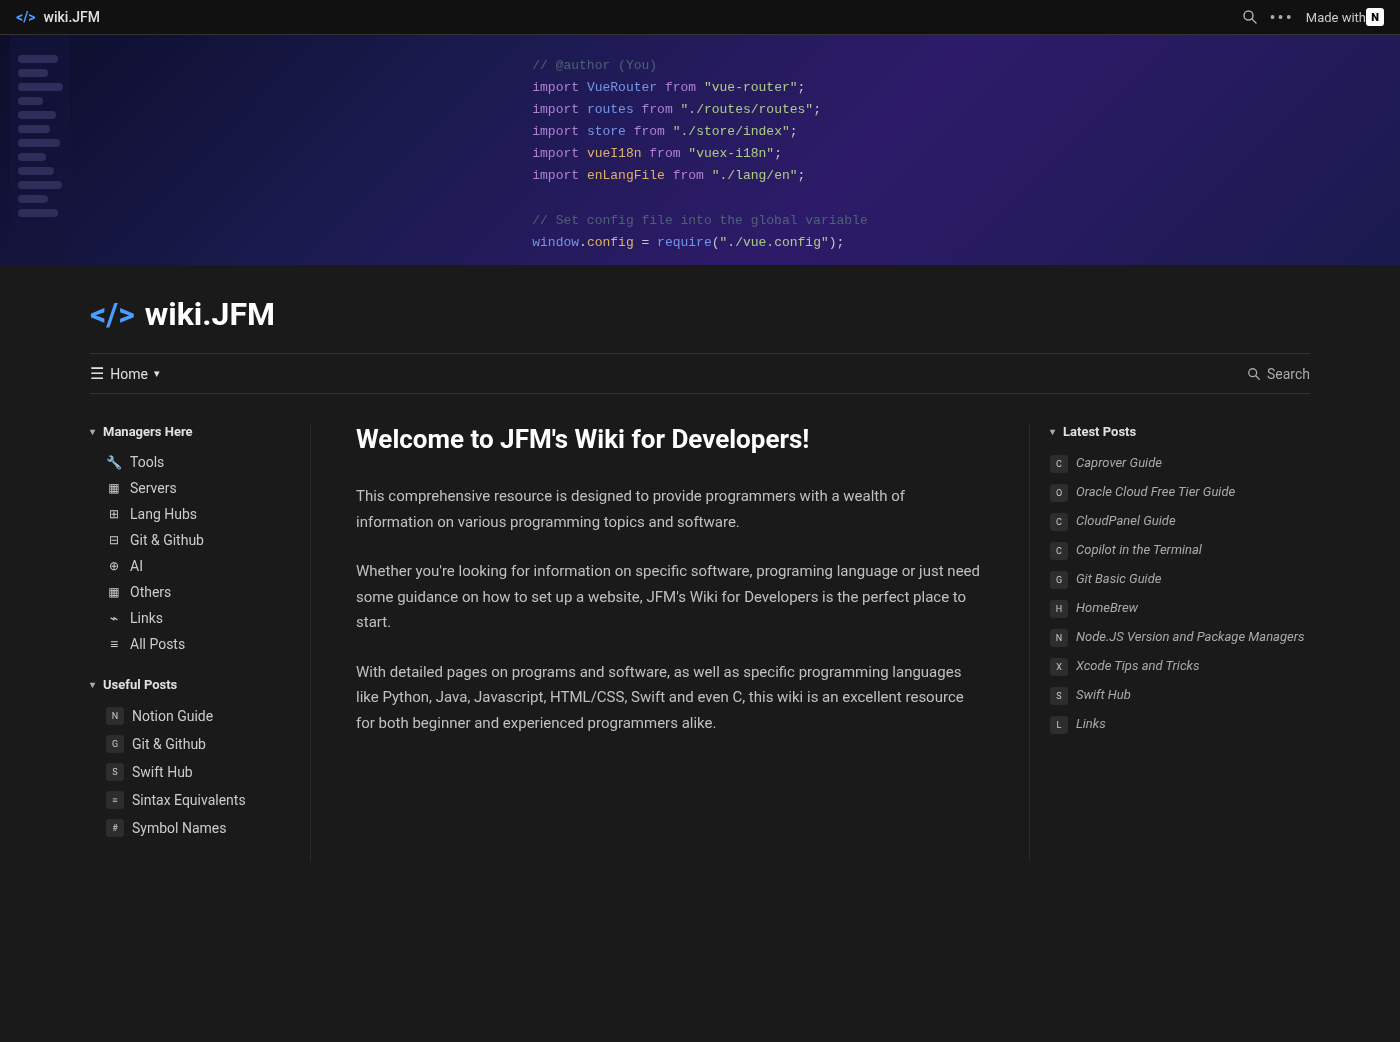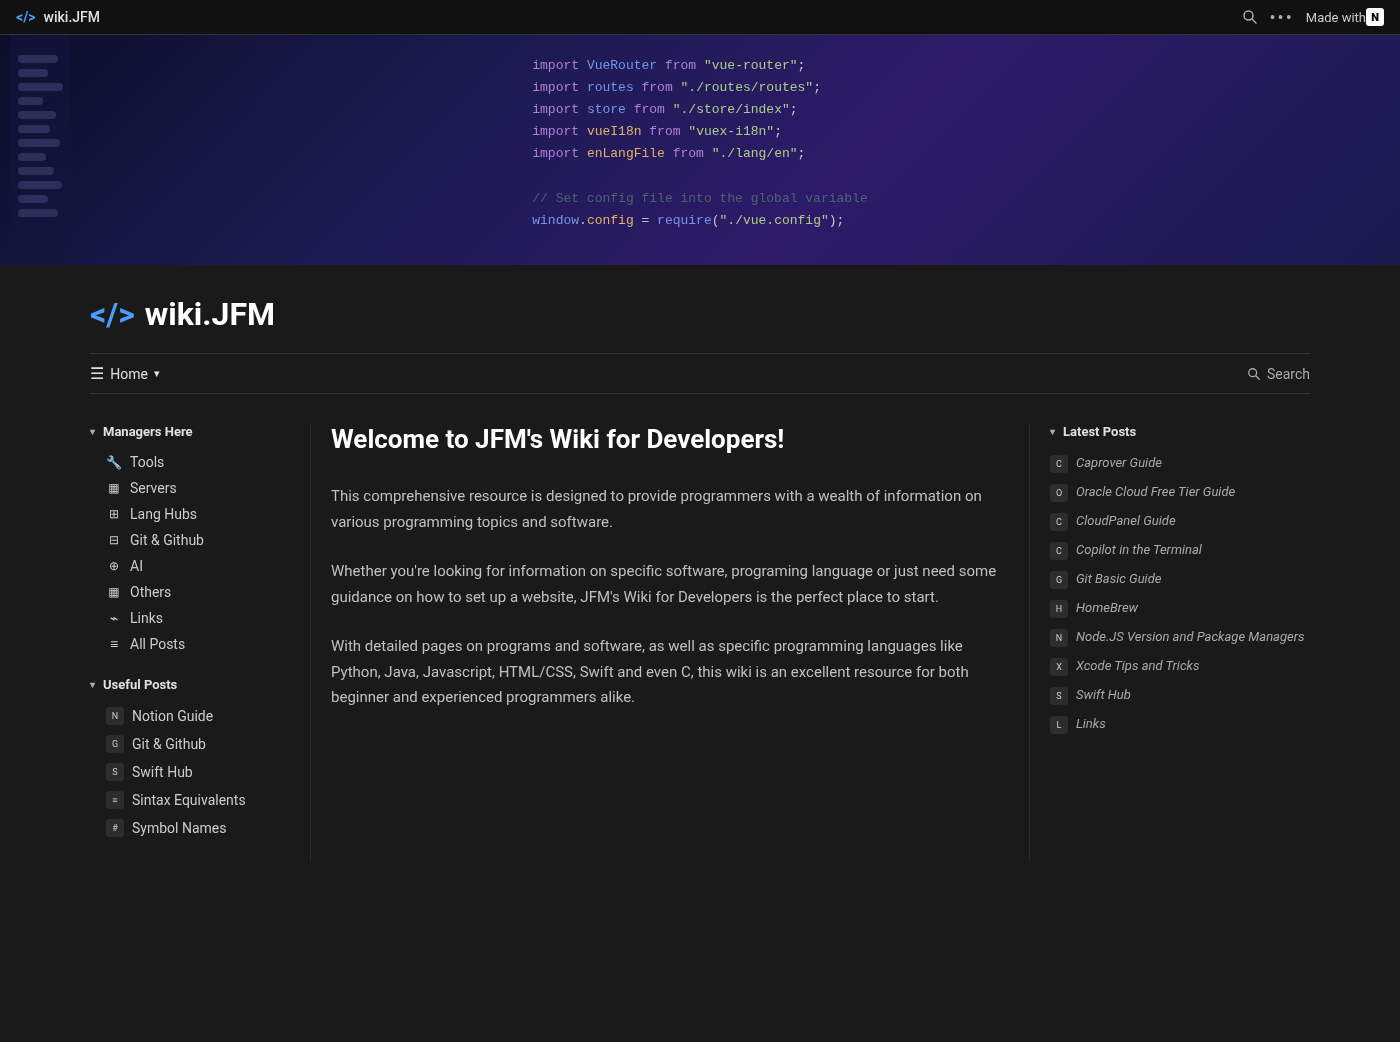--- a/index.html
+++ b/index.html
@@ -202,21 +202,21 @@
     }
     .sidebar-icon {
       font-size: 13px;
       width: 16px;
       text-align: center;
       flex-shrink: 0;
     }
 
     
     .main-content {
-      padding: 0 20px;
+      padding: 0 45px;
       border-left: 1px solid #2a2a2a;
       border-right: 1px solid #2a2a2a;
     }
     .main-content h1 {
       font-size: 26px;
       font-weight: 700;
       color: #fff;
       margin-bottom: 30px;
     }
     .main-content p {
@@ -316,20 +316,21 @@
     <div class="dot-line" style="width:38px"></div>
     <div class="dot-line" style="width:32px"></div>
     <div class="dot-line" style="width:42px"></div>
     <div class="dot-line" style="width:28px"></div>
     <div class="dot-line" style="width:36px"></div>
     <div class="dot-line" style="width:44px"></div>
     <div class="dot-line" style="width:30px"></div>
     <div class="dot-line" style="width:40px"></div>
   </div>
   <div class="hero-code">
+    <div><span class="comment">// @author (You)</span></div>
     <div><span class="kw">import</span> <span class="fn">VueRouter</span> <span class="kw">from</span> <span class="str">"vue-router"</span>;</div>
     <div><span class="kw">import</span> <span class="fn">routes</span> <span class="kw">from</span> <span class="str">"./routes/routes"</span>;</div>
     <div><span class="kw">import</span> <span class="fn">store</span> <span class="kw">from</span> <span class="str">"./store/index"</span>;</div>
     <div><span class="kw">import</span> <span class="var">vueI18n</span> <span class="kw">from</span> <span class="str">"vuex-i18n"</span>;</div>
     <div><span class="kw">import</span> <span class="var">enLangFile</span> <span class="kw">from</span> <span class="str">"./lang/en"</span>;</div>
     <div>&nbsp;</div>
     <div><span class="comment">// Set config file into the global variable</span></div>
     <div><span class="fn">window</span>.<span class="var">config</span> = <span class="fn">require</span>(<span class="str">"./vue.config"</span>);</div>
     <div>&nbsp;</div>
 

